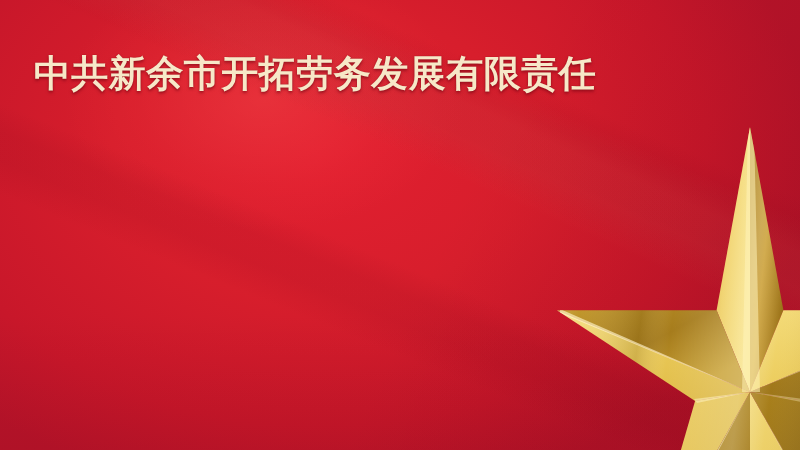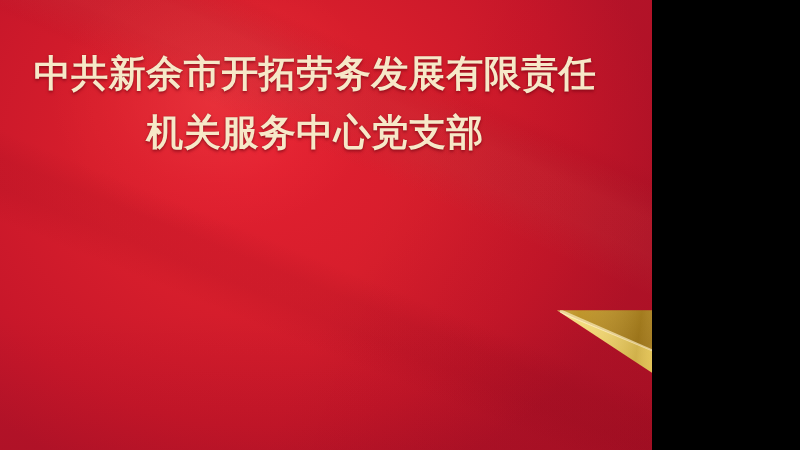--- a/index.html
+++ b/index.html
@@ -2,21 +2,21 @@
 <html><head>
 <meta charset="utf-8">
 <style>
   html, body {
     margin: 0;
     padding: 0;
     background: #000;
   }
   #stage {
     position: relative;
-    width: 652px;
+    width: 800px;
     height: 450px;
     overflow: hidden;
     font-family: "DejaVu Sans", "Liberation Sans", sans-serif;
     background: #D21E2C;
   }
 
   
   .bg-base {
     position: absolute;
     inset: 0;
@@ -239,16 +239,15 @@
           <polygon points="750,392 855,583 859,583" fill="#FFF6C9" opacity="0.40"></polygon>
           <polygon points="750,392 694,399 697,403" fill="#FFF6C9" opacity="0.5"></polygon>
           <polygon points="750,392 803,399 806,403" fill="#FFF6C9" opacity="0.35"></polygon>
         </g>
       </g>
     </svg>
   </div>
 
   <div class="headline">
     <div class="hl-line">中共新余市开拓劳务发展有限责任</div>
-    <div class="hl-line">机关服务中心党支部</div>
   </div>
 
 </div>
 
 </body></html>

